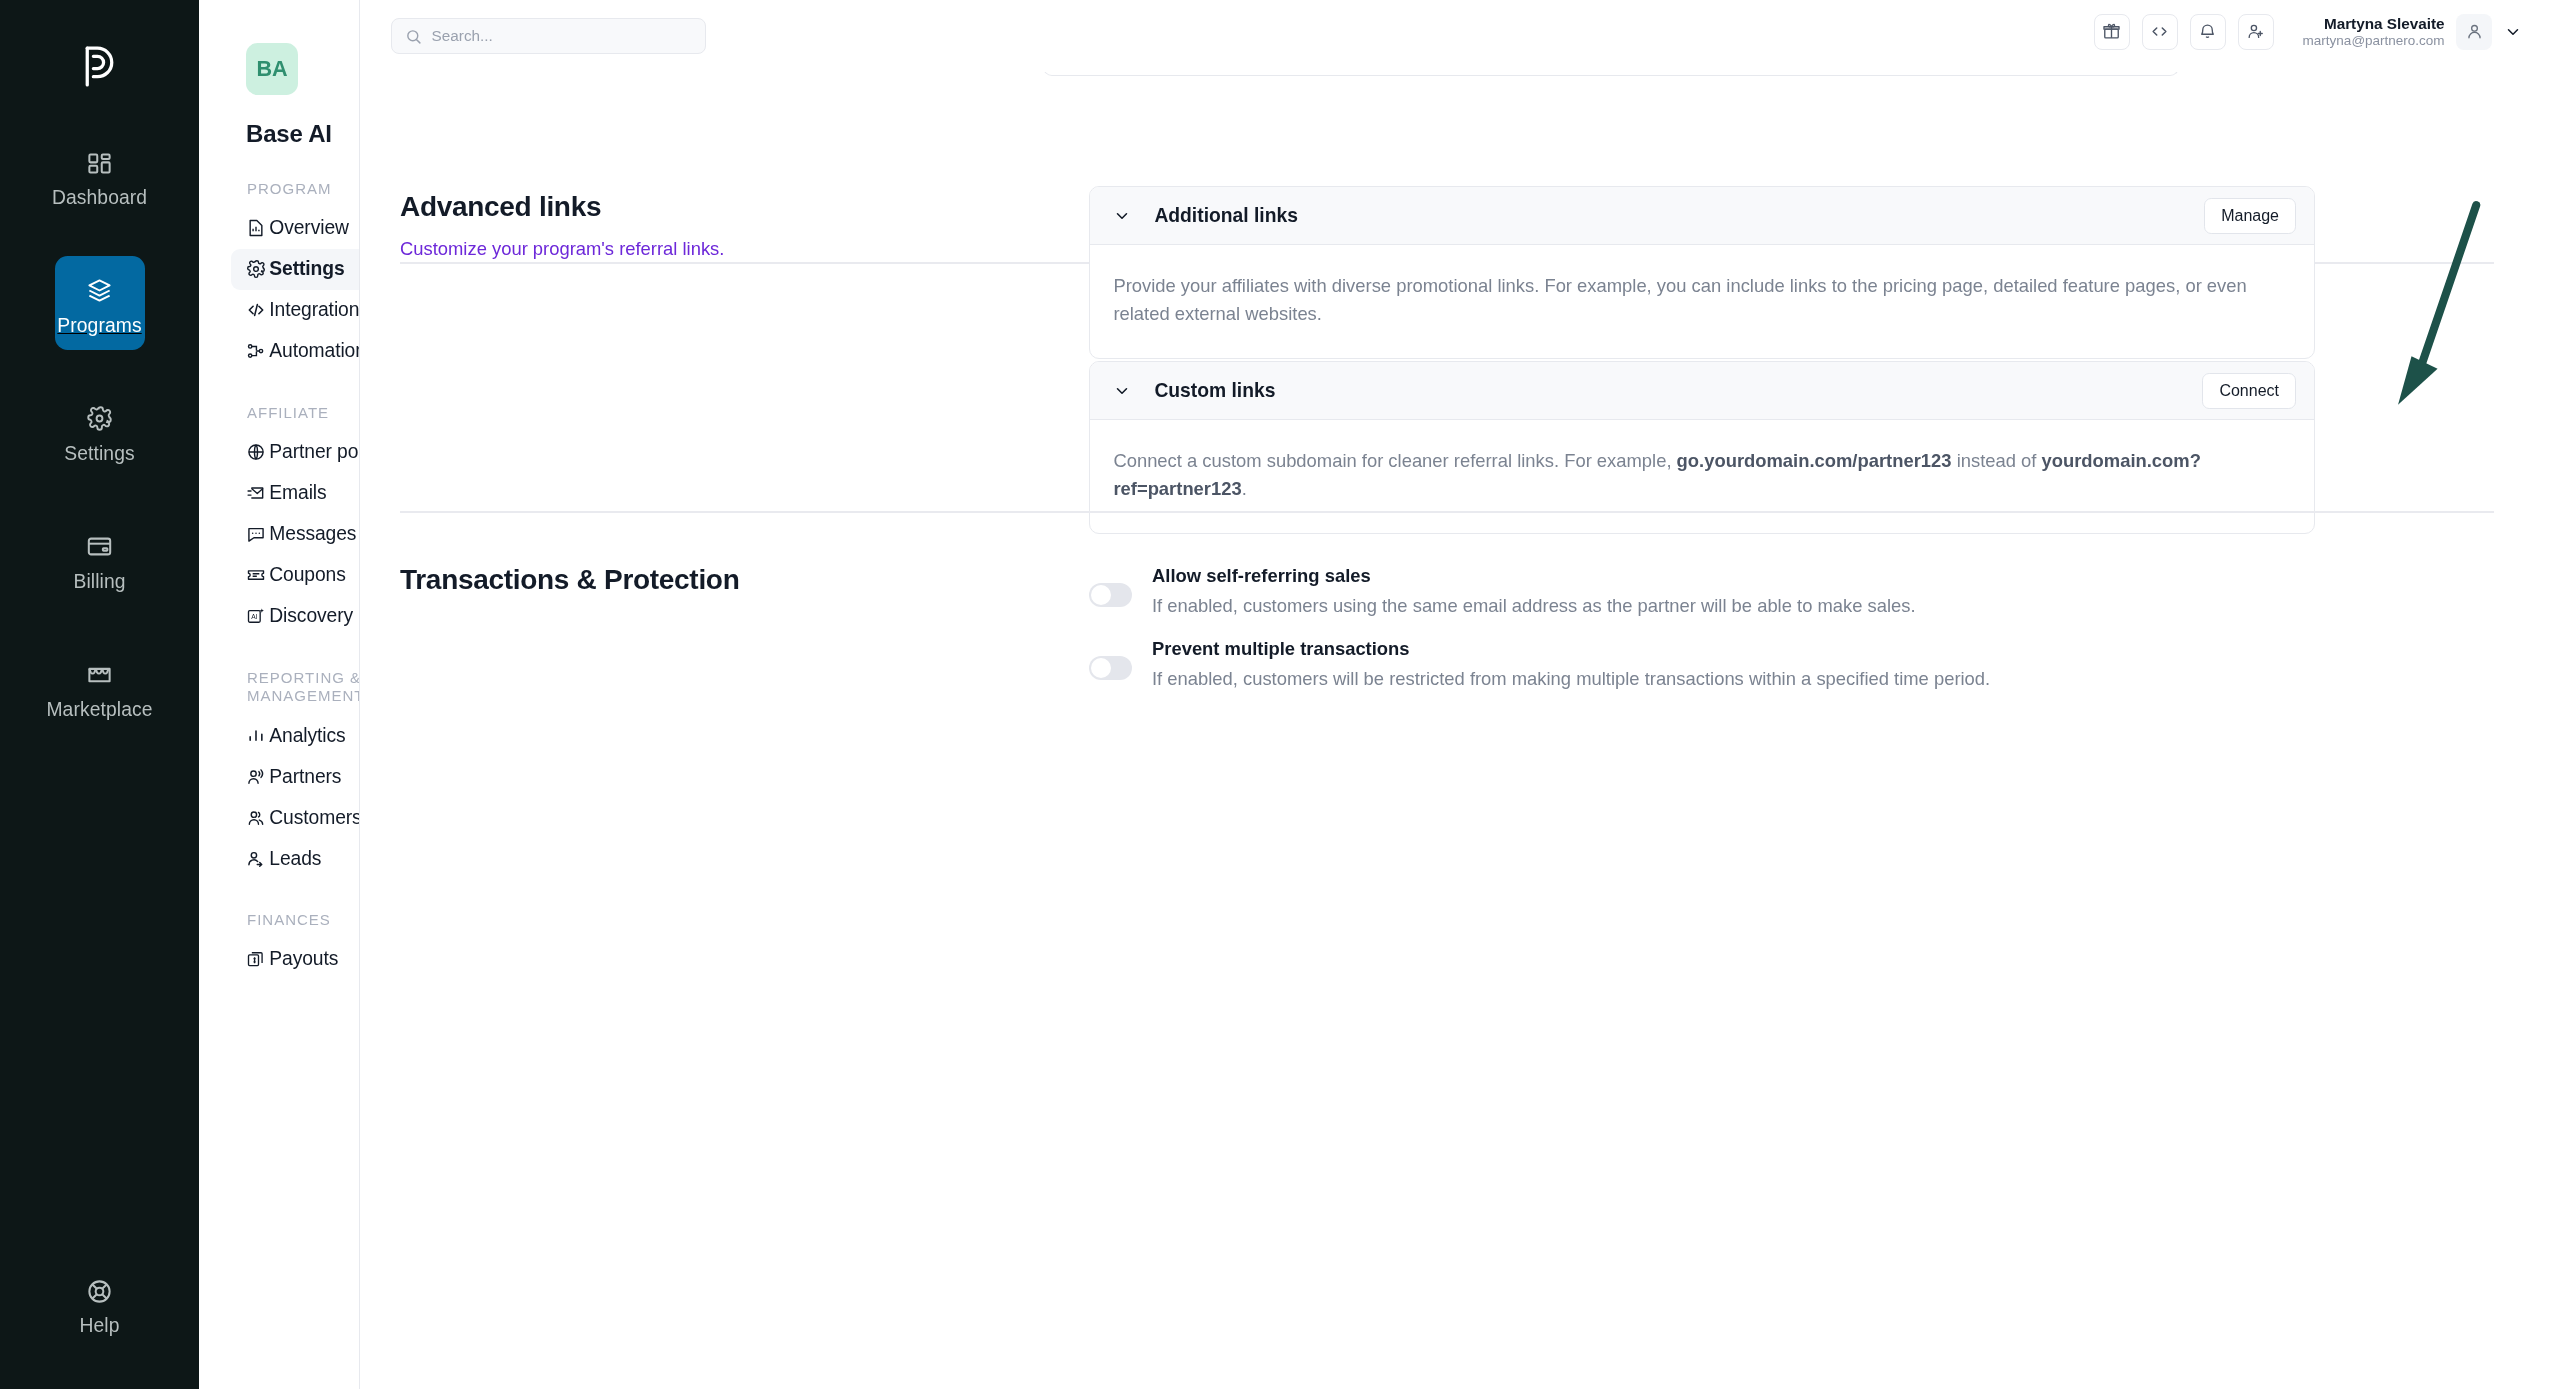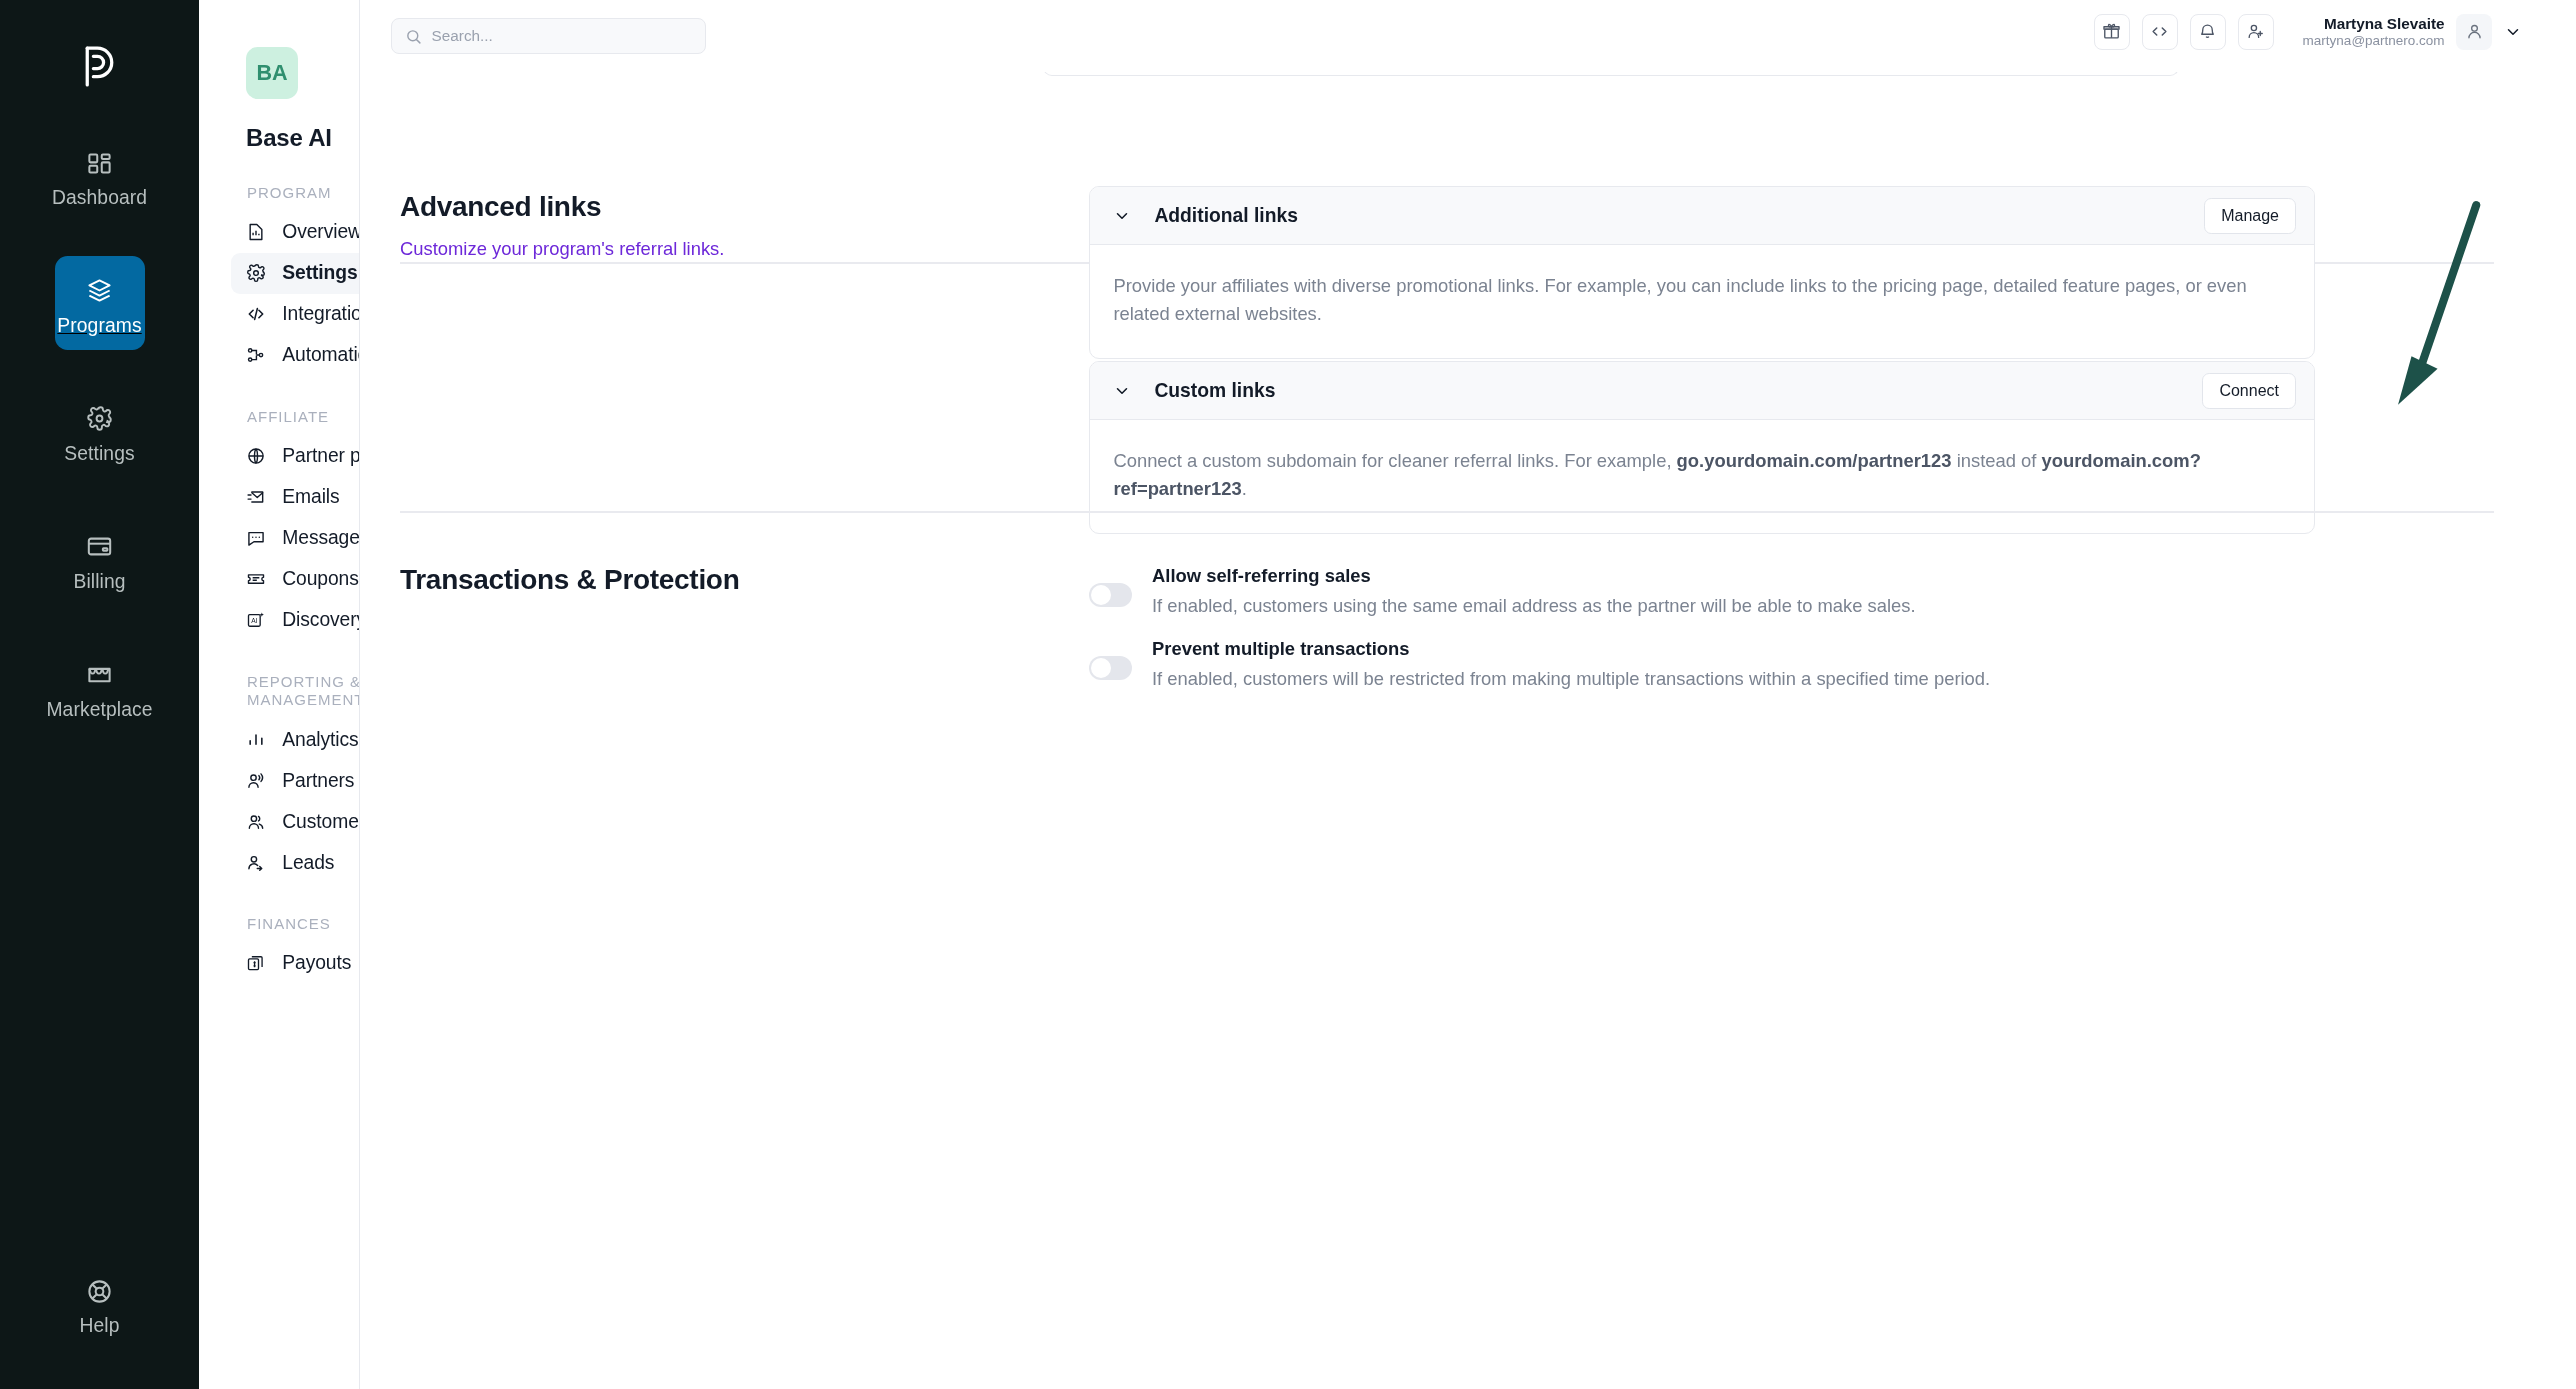--- a/index.html
+++ b/index.html
@@ -35,38 +35,38 @@
   .rail-item.active .ri-ico, .rail-item.active .ri-lbl { color:#ffffff; }
   #rail-help { position:absolute; bottom: 40px; }
 
   
   #side {
     width: 161px; flex: 0 0 161px; height:1390px;
     background:#ffffff; border-right:0.9px solid #e7e9ee;
     position: relative;
     overflow: hidden;
   }
-  #side-inner { position:absolute; inset:0; padding: 1px 16px; margin-top: 16px; }
+  #side-inner { position:absolute; inset:0; padding: 13px 16px; }
   #prog-avatar {
     margin: 30px 0 0 31px; width: 52px; height: 52px; border-radius: 11.7px;
     background:#cdf0e0; color:#2f8f6f; font-size:21.6px; font-weight:700;
     display:flex; align-items:center; justify-content:center;
   }
   #prog-row {
     margin: 25px 0 0 31px; width: 187px;
     display:flex; align-items:center; justify-content:space-between; cursor:pointer;
   }
   #prog-name { font-size:24px; font-weight:700; color:#131b28; letter-spacing:-0.2px; }
   .grp-title {
     margin: 32px 0 9px 32px; font-size:15px; letter-spacing:1px;
     color:#aab0bd; font-weight:400; line-height:1.25; width: 180px;
   }
   .nav-item {
     margin-left: 16px; width: 209px; height: 41px;
-    display:flex; align-items:center; gap: 16px;
+    display:flex; align-items:center; gap: 3px;
     padding-left: 15.3px; border-radius: 9px; cursor:pointer;
   }
   .nav-item .nv-ico { width:20px; height:20px; display:flex; align-items:center; justify-content:center; color:#131b28; }
   .nav-item .nv-lbl { font-size:19.3px; color:#131b28; letter-spacing:-0.1px; white-space:nowrap; }
   .nav-item.active { background:#f4f6f9; }
   .nav-item.active .nv-lbl { font-weight:700; }
 
   
   #main { flex:1; height:1122px; position:relative; background:#ffffff; overflow:hidden; }
 

